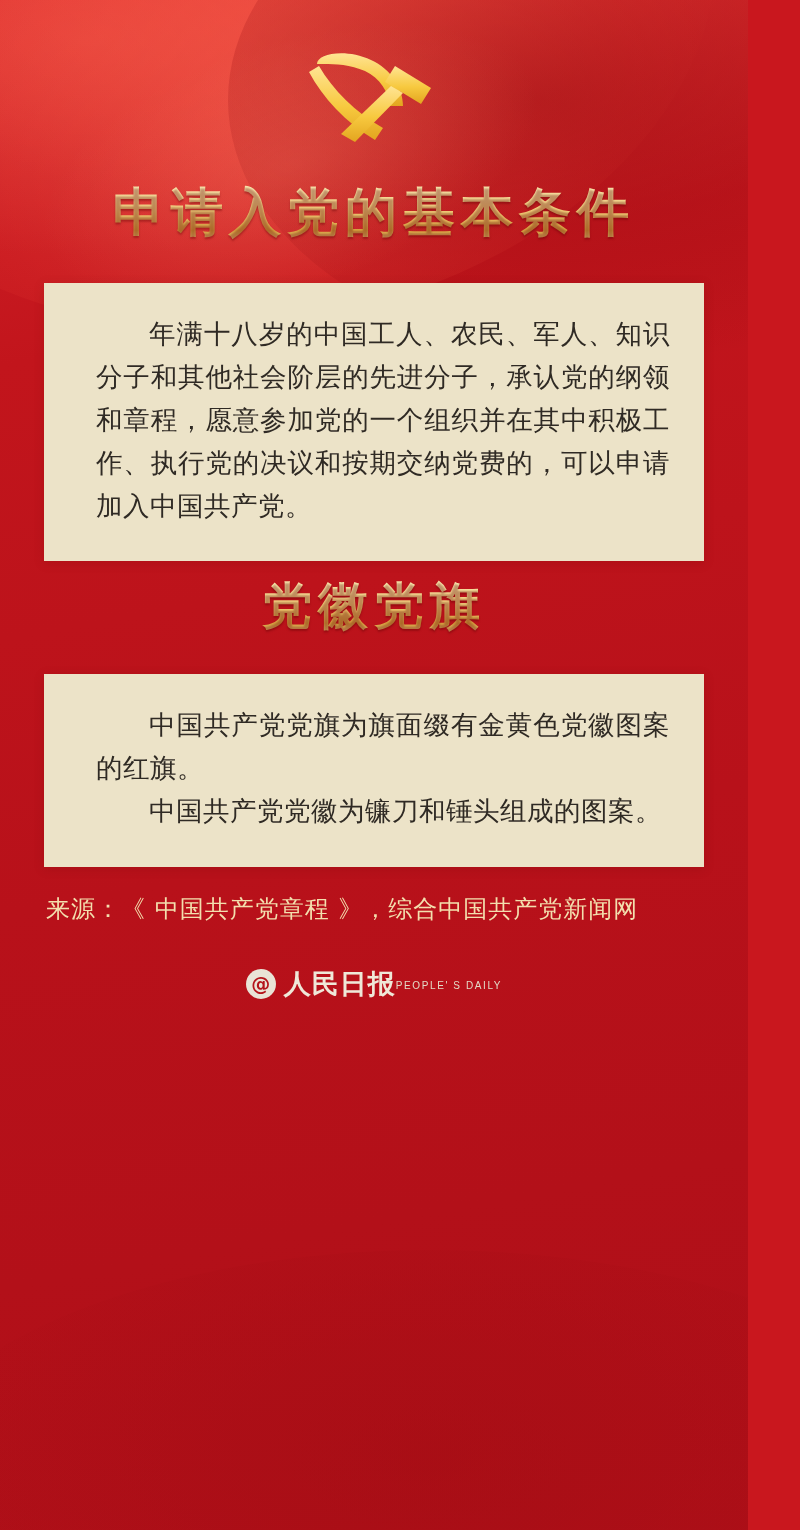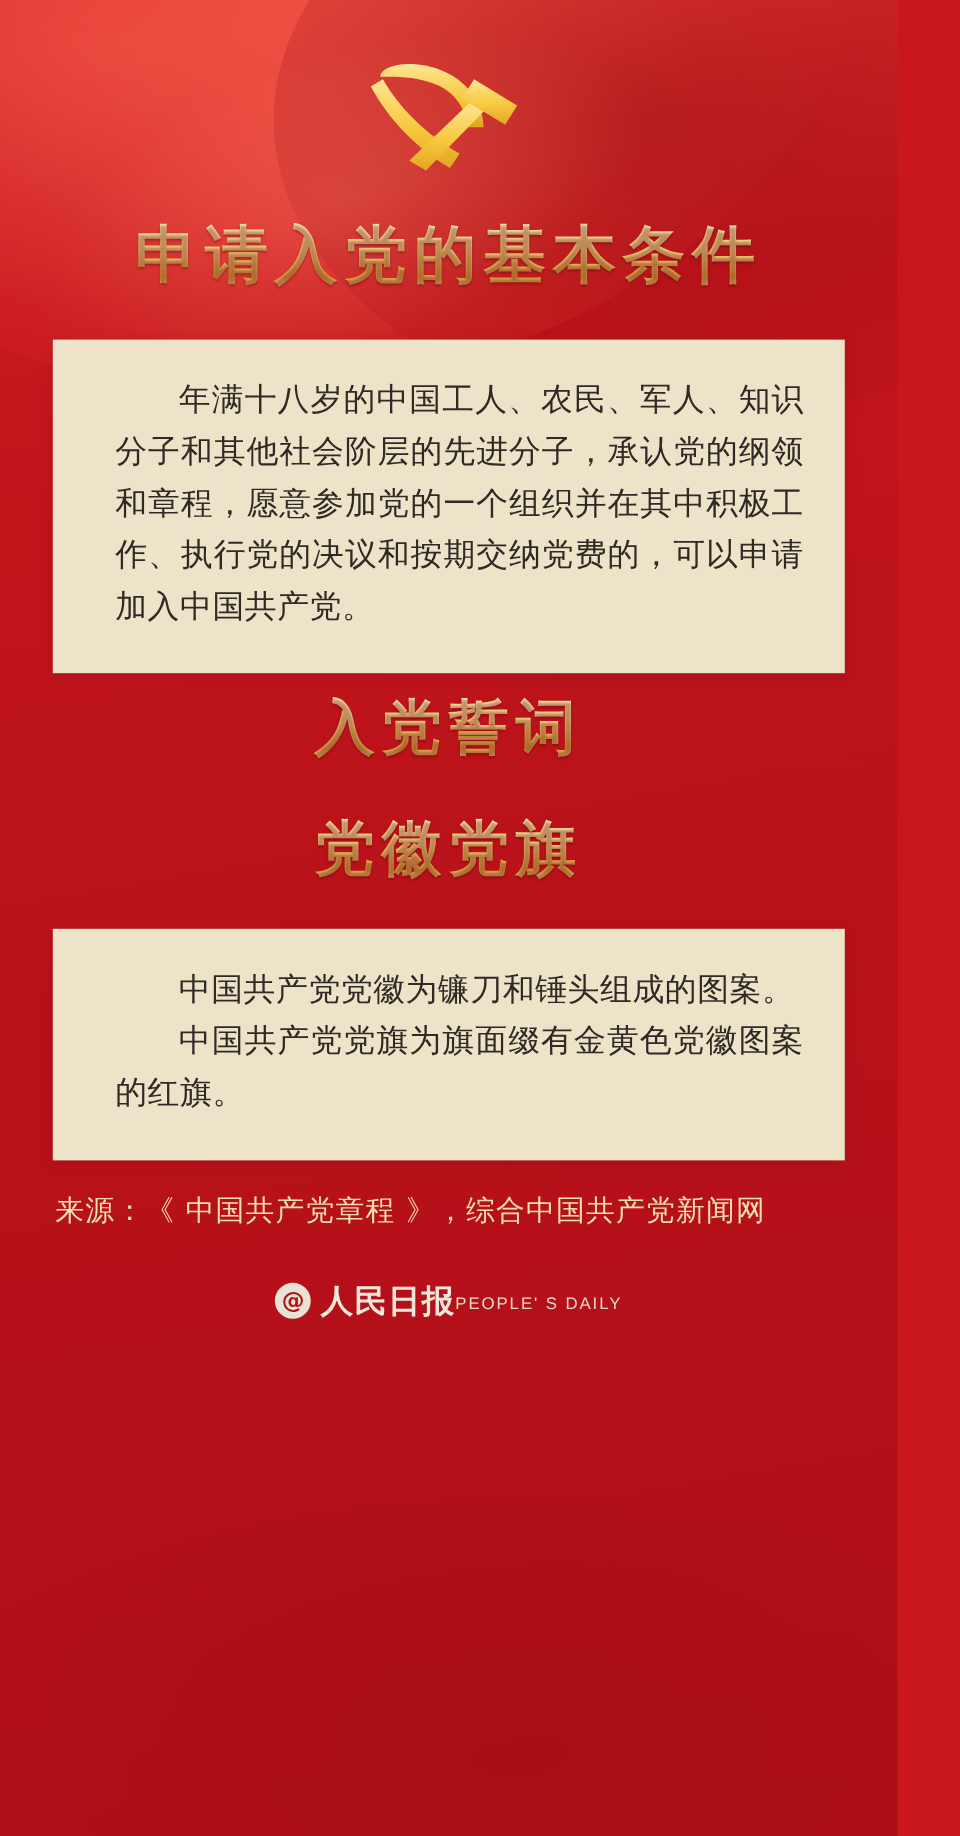--- a/index.html
+++ b/index.html
@@ -136,21 +136,21 @@
   .logo-cn {
     font-family: "DejaVu Sans", "Liberation Sans", sans-serif;
     font-size: 27px;
     font-weight: bold;
     color: #efe8d8;
     letter-spacing: 1px;
     line-height: 1;
   }
   .logo-en {
     font-family: "Liberation Sans", sans-serif;
-    font-size: 14px;
+    font-size: 10px;
     color: #e3d9c6;
     letter-spacing: 1.6px;
     margin-top: 3px;
     text-align: center;
   }
   .logo-text { display: flex; flex-direction: row; align-items: center; }
 </style>
 </head>
 <body>
 
@@ -182,28 +182,27 @@
       </svg>
     </div>
   </div>
 
   <h1 class="title">申请入党的基本条件</h1>
 
   <div class="card">
     <p>年满十八岁的中国工人、农民、军人、知识分子和其他社会阶层的先进分子，承认党的纲领和章程，愿意参加党的一个组织并在其中积极工作、执行党的决议和按期交纳党费的，可以申请加入中国共产党。</p>
   </div>
 
-  <h1 class="title second">入党誓词</h1>
 
 
   <h1 class="title second">党徽党旗</h1>
 
   <div class="card">
+    <p>中国共产党党旗为旗面缀有金黄色党徽图案的红旗。</p>
     <p>中国共产党党徽为镰刀和锤头组成的图案。</p>
-    <p>中国共产党党旗为旗面缀有金黄色党徽图案的红旗。</p>
   </div>
 
   <div class="source">来源：《 中国共产党章程 》，综合中国共产党新闻网</div>
 
   <div class="footer">
     <div class="logo">
       <div class="logo-badge">@</div>
       <div class="logo-text">
         <div class="logo-cn">人民日报</div>
         <div class="logo-en">PEOPLE' S DAILY</div>

